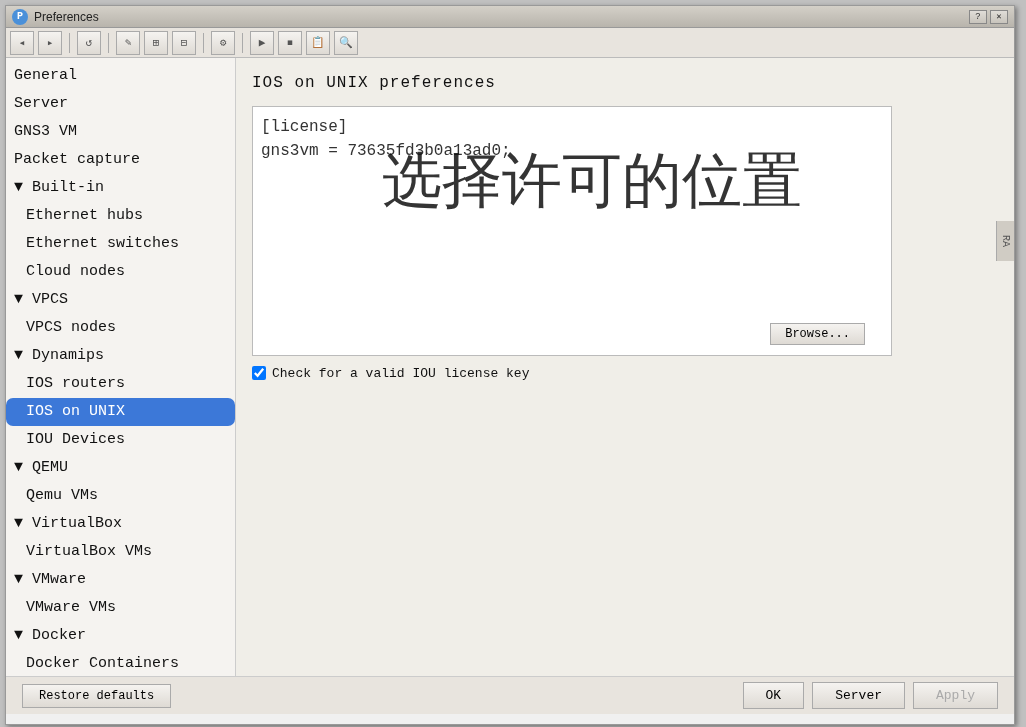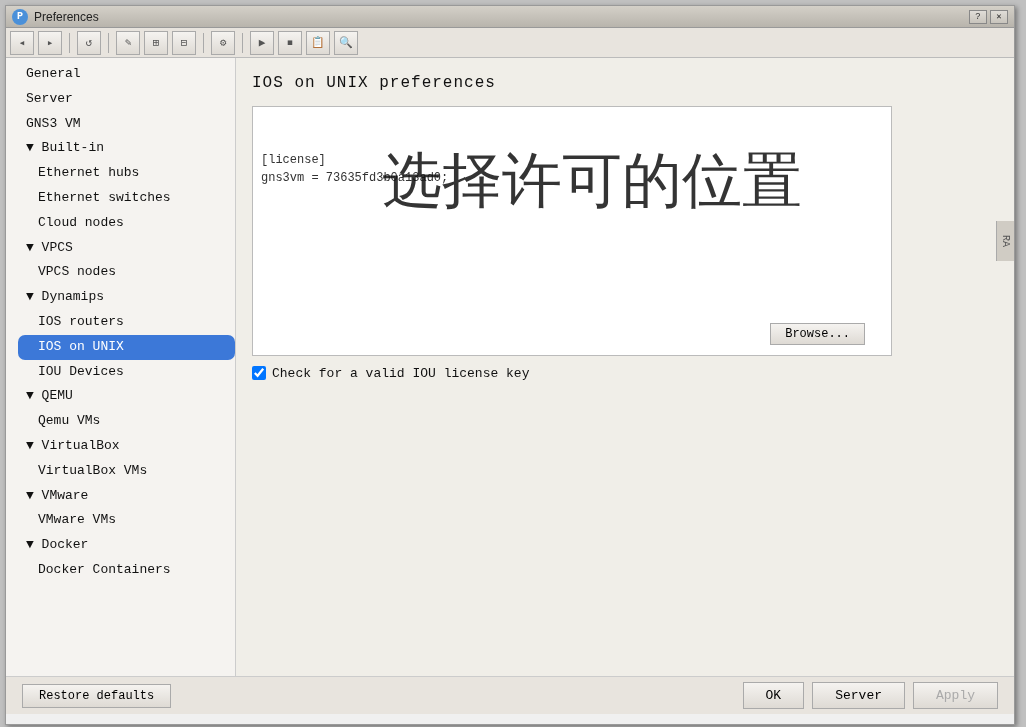--- a/index.html
+++ b/index.html
@@ -109,24 +109,23 @@
       background: #f5f3f0;
       border-right: 1px solid #ccc;
       overflow-y: auto;
       padding: 4px 0;
     }
 
     .sidebar-item {
       padding: 2px 8px;
       cursor: pointer;
       white-space: nowrap;
-      font-size: 13px;
+      font-size: 15px;
       color: #111;
       line-height: 1.6;
-      margin-left: 12px;
     }
 
     .sidebar-item.selected {
       background: #3c78d8;
       color: white;
       border-radius: 7px;
     }
 
     .sidebar-item.category {
       font-weight: normal;
@@ -156,24 +155,23 @@
       border: 1px solid #bbb;
       width: 640px;
       height: 250px;
       padding: 8px;
       position: relative;
       margin-bottom: 10px;
     }
 
     .license-text-display {
       font-family: 'Courier New', Courier, monospace;
-      font-size: 12px;
+      font-size: 16px;
       color: #333;
       line-height: 1.5;
-      margin-top: 36px;
     }
 
     .chinese-annotation {
       position: absolute;
       top: 38px;
       left: 60px;
       right: 20px;
       font-size: 60px;
       color: #111;
       font-family: cursive;
@@ -307,20 +305,21 @@
     <div class="toolbar-btn">📋</div>
     <div class="toolbar-btn">🔍</div>
   </div>
 
   <div class="content-area">
 
     <div class="sidebar">
       <div class="sidebar-item top">General</div>
       <div class="sidebar-item top">Server</div>
       <div class="sidebar-item top">GNS3 VM</div>
+      <div class="sidebar-item top">Packet capture</div>
       <div class="sidebar-item top category">▼ Built-in</div>
       <div class="sidebar-item sub">Ethernet hubs</div>
       <div class="sidebar-item sub">Ethernet switches</div>
       <div class="sidebar-item sub">Cloud nodes</div>
       <div class="sidebar-item top category">▼ VPCS</div>
       <div class="sidebar-item sub">VPCS nodes</div>
       <div class="sidebar-item top category">▼ Dynamips</div>
       <div class="sidebar-item sub">IOS routers</div>
       <div class="sidebar-item sub selected">IOS on UNIX</div>
       <div class="sidebar-item sub">IOU Devices</div>

